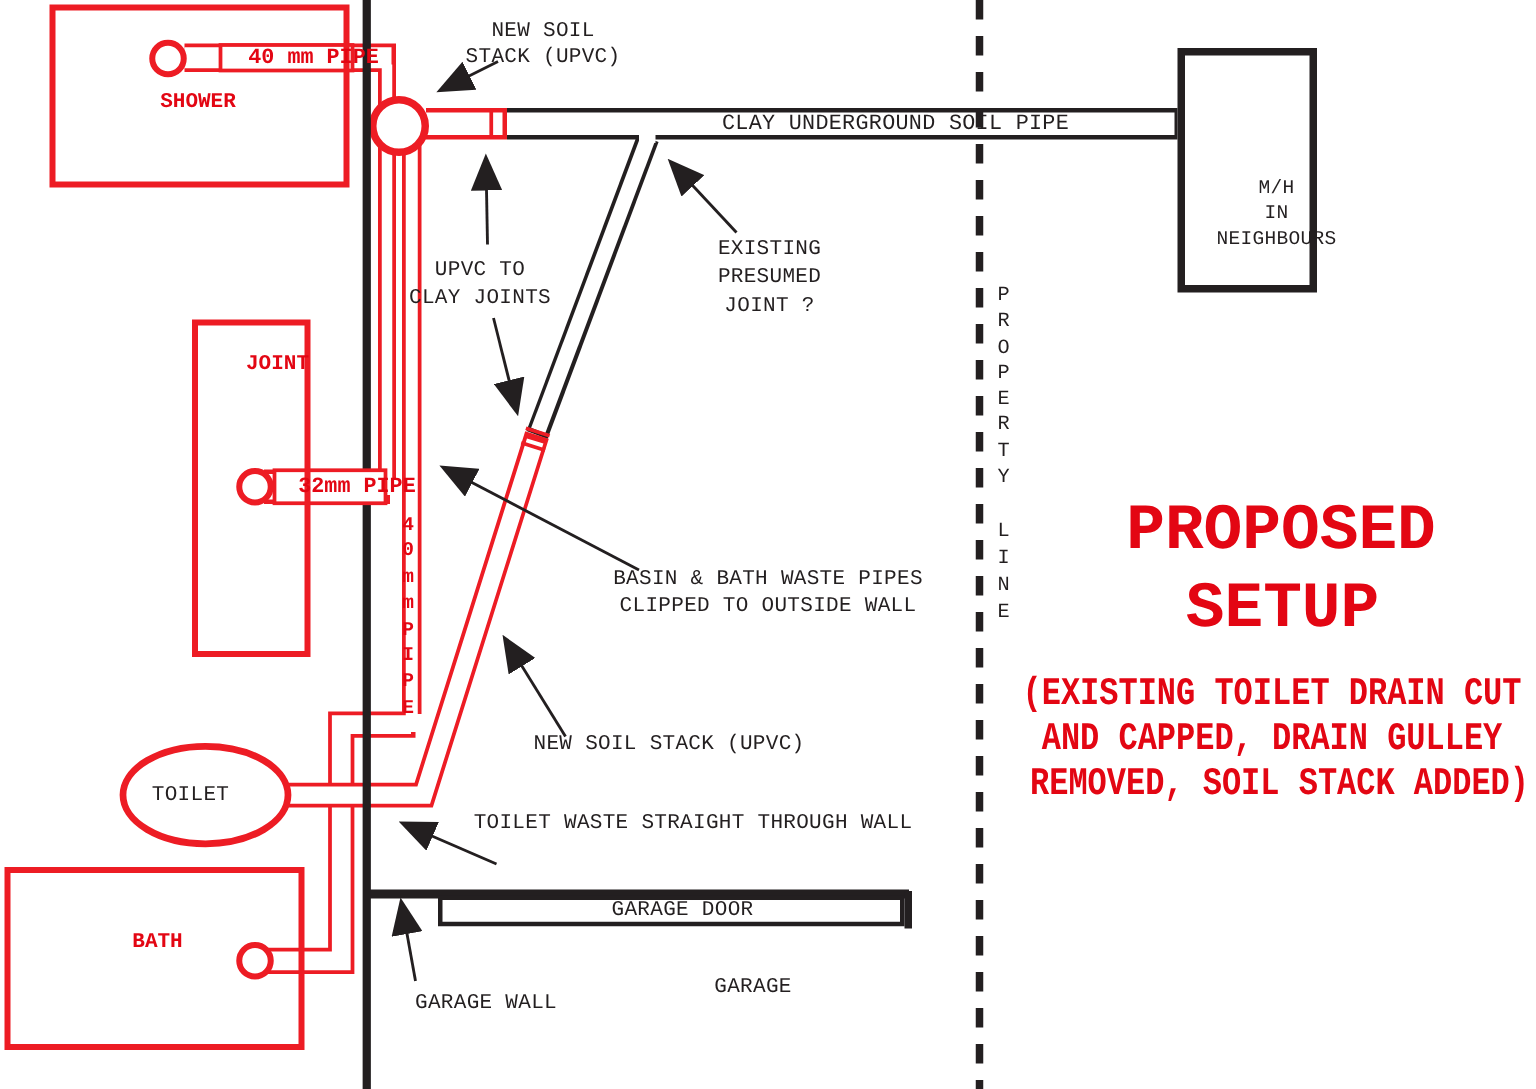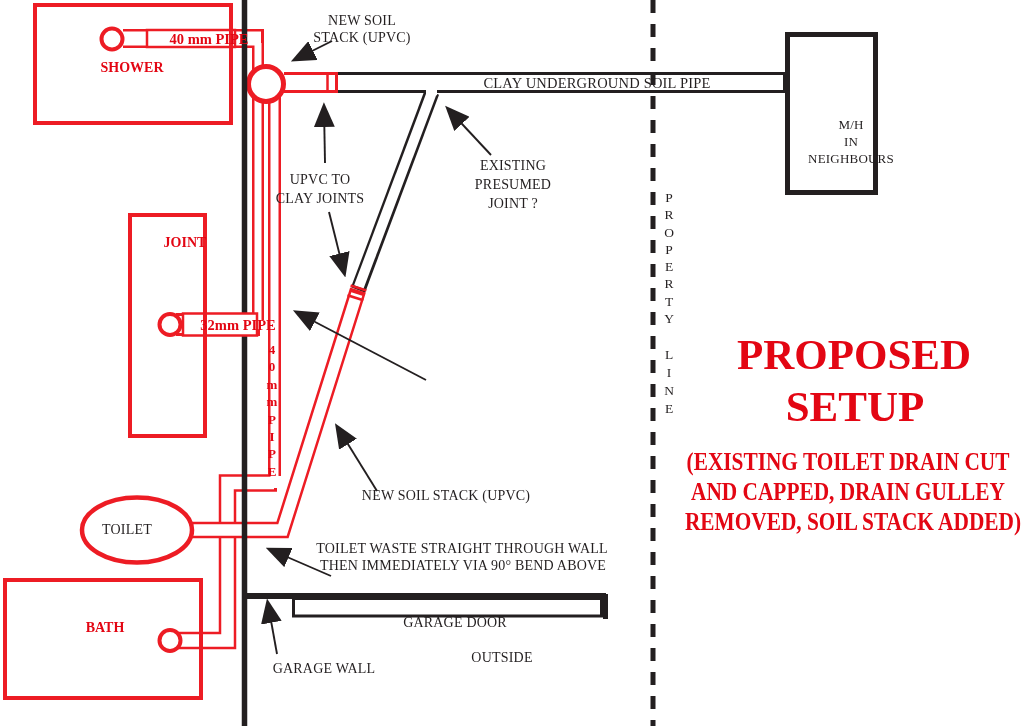--- a/index.html
+++ b/index.html
@@ -1,20 +1,20 @@
 <!DOCTYPE html>
 <html><head>
 <meta charset="utf-8">
 <style>
   :root{
     --red:#e30613; --pipered:#ed1c24; --black:#231f20;
   }
   html,body{margin:0;padding:0;background:#fff;}
   #stage{position:relative;width:1024px;height:726px;background:#fff;overflow:hidden;
-         font-family:Liberation Serif, serif;}
+         font-family:Liberation Mono, monospace;}
   svg{position:absolute;left:0;top:0;}
   .lbl{position:absolute;transform:translate(-50%,-50%);white-space:nowrap;text-align:center;
        color:var(--black);font-size:14px;letter-spacing:.2px;}
   .sm{font-size:13px;padding-left:40px;}
   .rlbl{position:absolute;transform:translate(-50%,-50%);white-space:nowrap;text-align:center;
         color:var(--red);font-weight:bold;font-size:14px;padding-left:36px;}
   .vstack{position:absolute;transform:translateX(-50%);text-align:center;}
   .vstack span{display:block;}
   .v40{color:var(--red);font-weight:bold;font-size:13px;line-height:17.4px;}
   .vprop{color:var(--black);font-size:13.5px;line-height:17.3px;}
@@ -127,25 +127,26 @@
 <div class="lbl" style="left:362px;top:38px">STACK (UPVC)</div>
 <div class="lbl" style="left:597px;top:83px;font-size:14.5px">CLAY UNDERGROUND SOIL PIPE</div>
 <div class="lbl sm" style="left:831px;top:125px">M/H</div>
 <div class="lbl sm" style="left:831px;top:142px">IN</div>
 <div class="lbl sm" style="left:831px;top:159px">NEIGHBOURS</div>
 <div class="lbl" style="left:320px;top:180px">UPVC TO</div>
 <div class="lbl" style="left:320px;top:199px">CLAY JOINTS</div>
 <div class="lbl" style="left:513px;top:166px">EXISTING</div>
 <div class="lbl" style="left:513px;top:185px">PRESUMED</div>
 <div class="lbl" style="left:513px;top:204px">JOINT ?</div>
+<div class="lbl" style="left:512px;top:386px">BASIN &amp; BATH WASTE PIPES</div>
+<div class="lbl" style="left:512px;top:404px">CLIPPED TO OUTSIDE WALL</div>
 <div class="lbl" style="left:446px;top:496px">NEW SOIL STACK (UPVC)</div>
 <div class="lbl" style="left:462px;top:549px">TOILET WASTE STRAIGHT THROUGH WALL</div>
-<div class="lbl" style="left:463px;top:566px">THEN IMMEDIATELY VIA 90° BEND ABOVE</div>
-<div class="lbl" style="left:455px;top:623px">GARAGE DOOR</div>
-<div class="lbl" style="left:502px;top:658px">OUTSIDE</div>
+<div class="lbl" style="left:455px;top:607px">GARAGE DOOR</div>
+<div class="lbl" style="left:502px;top:658px">GARAGE</div>
 <div class="lbl" style="left:324px;top:669px">GARAGE WALL</div>
 <div class="lbl" style="left:127px;top:530px">TOILET</div>
 
 <div class="rlbl" style="left:114px;top:68px">SHOWER</div>
 <div class="rlbl" style="left:191px;top:38.5px;font-size:14.5px">40 mm PIPE</div>
 <div class="rlbl" style="left:167px;top:243px">JOINT</div>
 <div class="rlbl" style="left:220px;top:324.5px;font-size:14.5px">32mm PIPE</div>
 <div class="rlbl" style="left:87px;top:628px">BATH</div>
 
 <div class="vstack v40" style="left:272px;top:341px">

